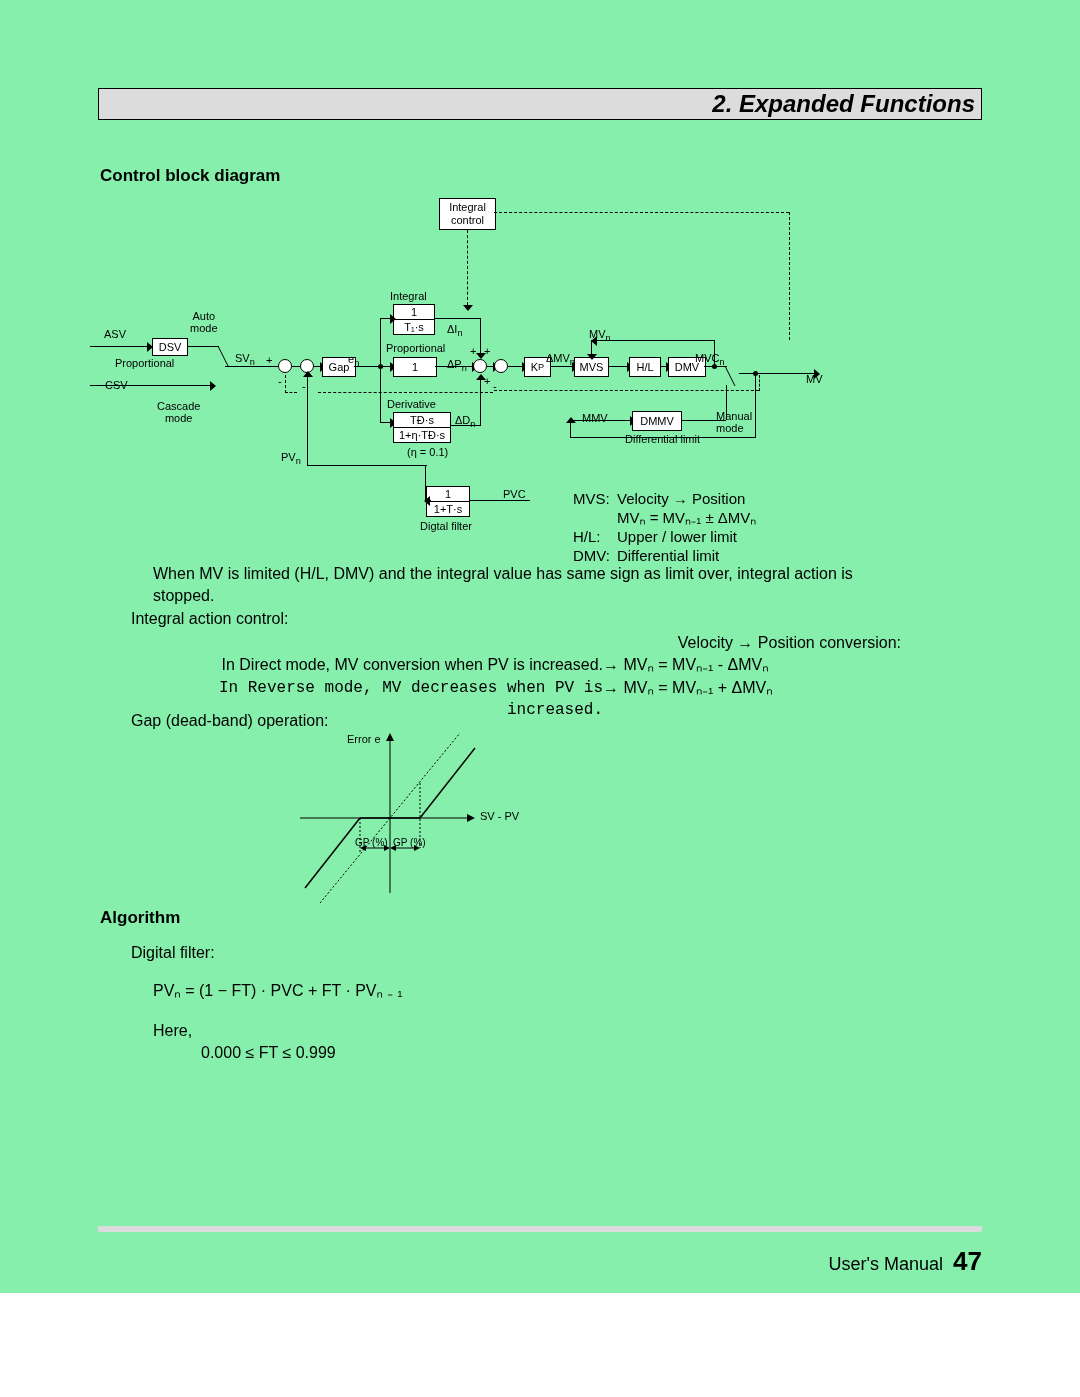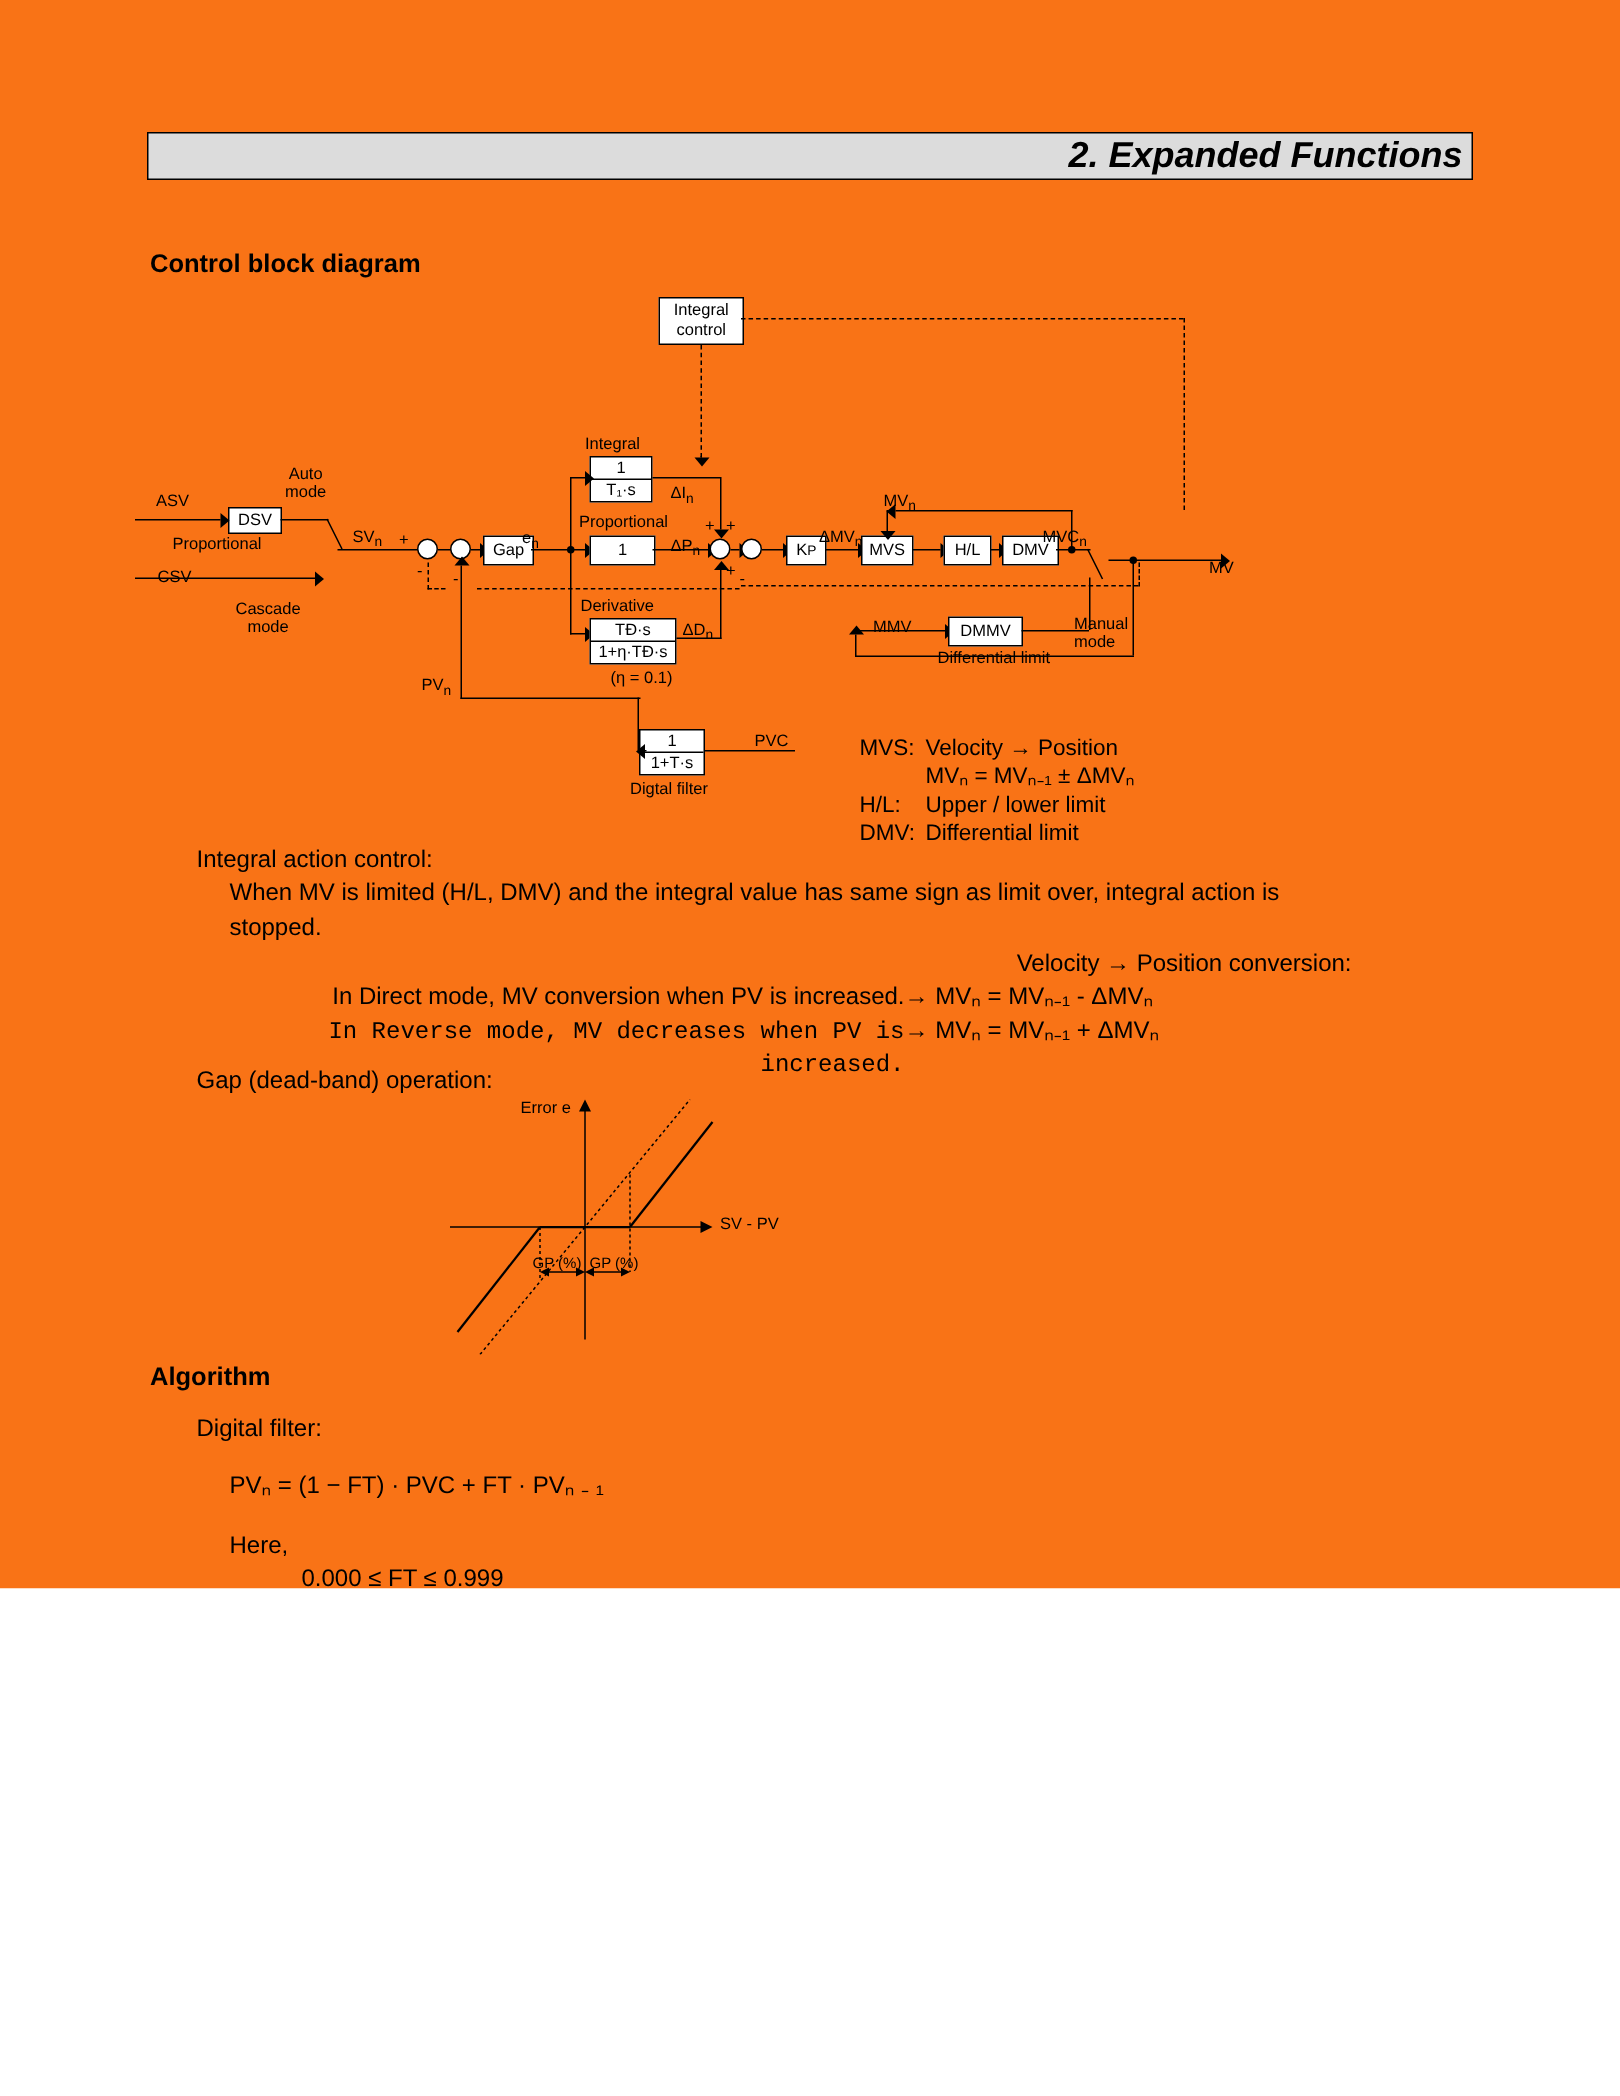--- a/index.html
+++ b/index.html
@@ -6,22 +6,22 @@
     margin: 0;
     padding: 0;
     font-family: Arial, Helvetica, sans-serif;
     background: #fff;
     width: 1080px;
     box-sizing: border-box;
   }
   .page {
     position: relative;
     width: 1080px;
-    height: 1059px;
-    background: #f97316;
+    height: 1293px;
+    background: #86efac;
   }
   .header-bar {
     position: absolute;
     left: 98px;
     top: 88px;
     width: 884px;
     height: 32px;
     background: #dcdcdc;
     border: 1px solid #000;
     display: flex;
@@ -363,22 +363,22 @@
         <tr>
               <td>DMV:</td>
               <td>Differential limit</td>
             </tr>
       </tbody>
         </table>
     </div>
   </div>
 
   <div class="body-text" style="left:131px; top:563px; width:750px;">
+    <div style="padding-left:22px;">When MV is limited (H/L, DMV) and the integral value has same sign as limit over, integral action is stopped.</div>
     <div>Integral action control:</div>
-    <div style="padding-left:22px;">When MV is limited (H/L, DMV) and the integral value has same sign as limit over, integral action is stopped.</div>
   </div>
 
   <div class="body-text" style="left:131px; top:632px; width:770px;text-align:right;">
     <div>Velocity → Position conversion:</div>
     <div style="display:flex;">
       <div style="padding-left:22px; width:450px;">In Direct mode, MV conversion when PV is increased.</div>
       <div>→  MVₙ = MVₙ₋₁ - ΔMVₙ</div>
     </div>
     <div style="display:flex;">
       <div style="padding-left:22px; width:450px;font-family:Liberation Mono, monospace;">In Reverse mode, MV decreases when PV is increased.</div>

